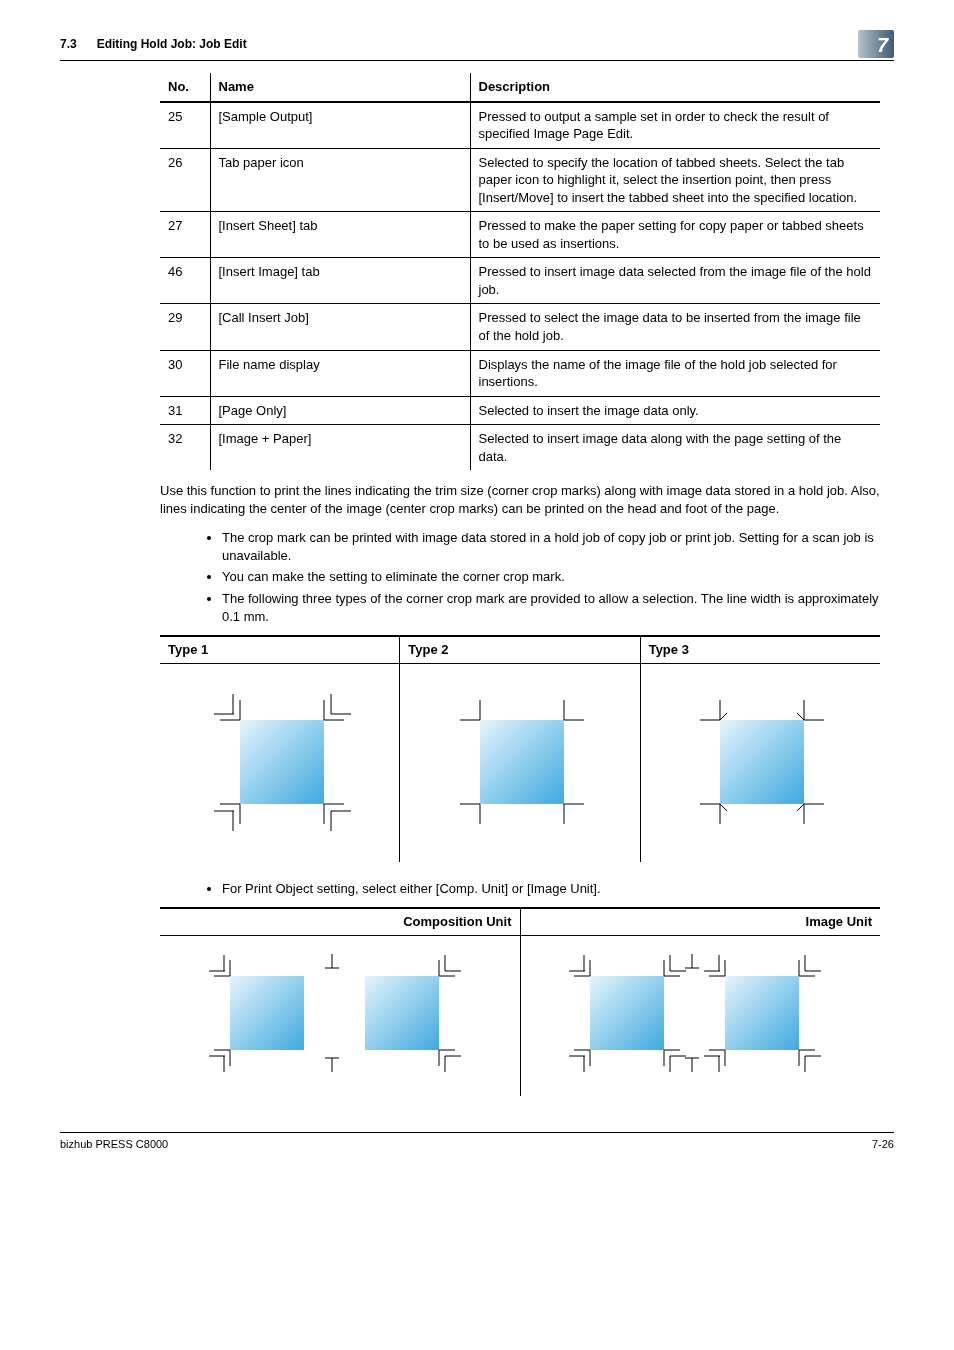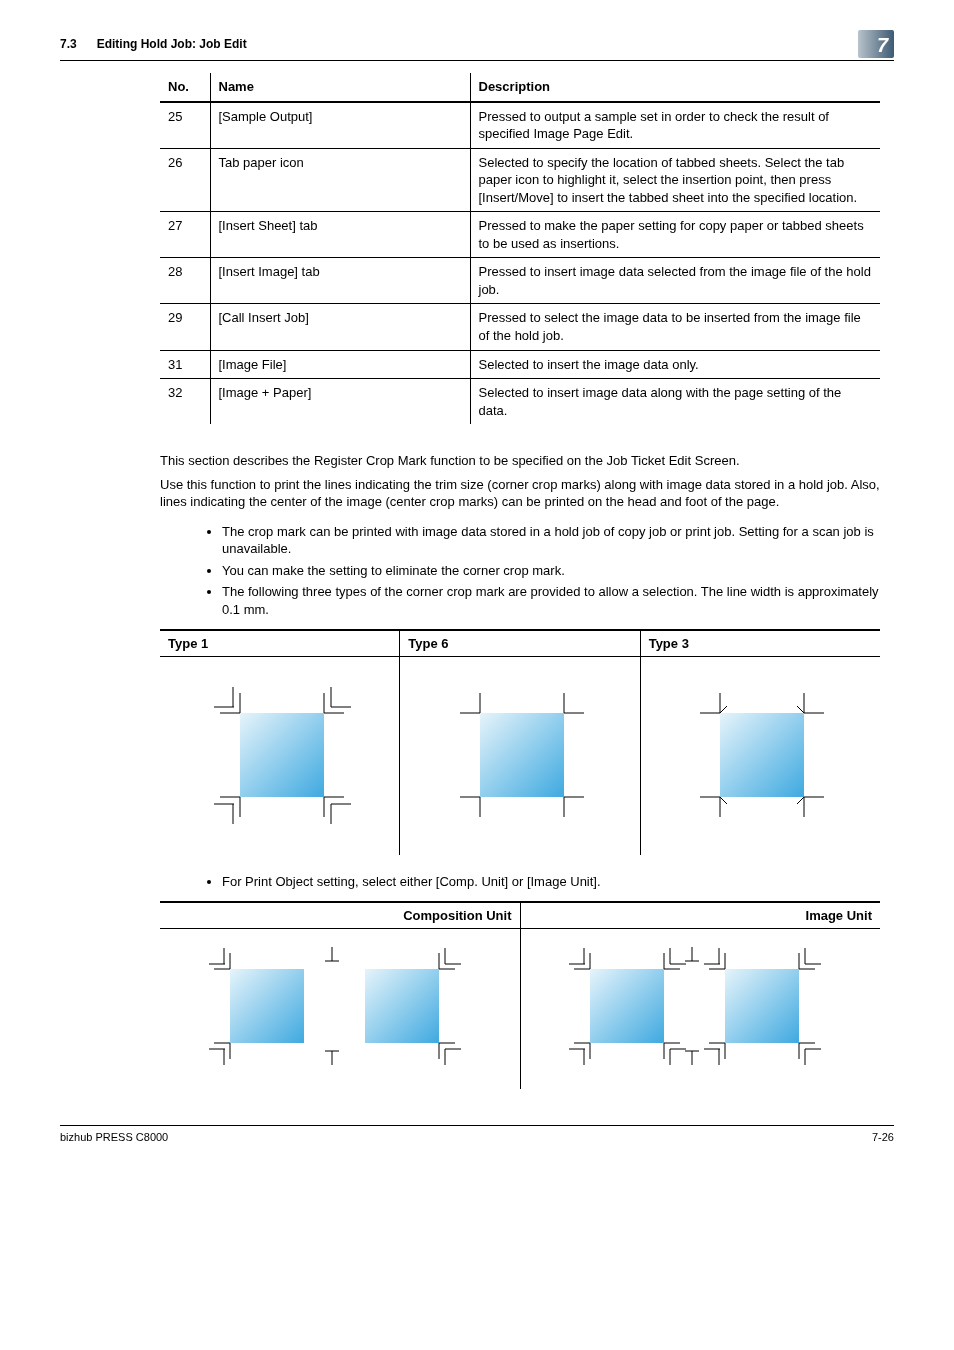--- a/index.html
+++ b/index.html
@@ -39,21 +39,21 @@
     font-style: italic;
     font-size: 20px;
     padding: 2px 6px 0 0;
     border-radius: 2px;
   }
   
   .spec-table {
     border-collapse: collapse;
     margin-left: 100px;
     width: 720px;
-    margin-bottom: 28px;
+    margin-bottom: 12px;
   }
   .spec-table th, .spec-table td {
     border-left: 1px solid #000;
     border-bottom: 1px solid #000;
     padding: 5px 8px;
     vertical-align: top;
     text-align: left;
   }
   .spec-table th:first-child, .spec-table td:first-child {
     border-left: none;
@@ -190,57 +190,61 @@
           <td>26</td>
           <td>Tab paper icon</td>
           <td>Selected to specify the location of tabbed sheets. Select the tab paper icon to highlight it, select the insertion point, then press [Insert/Move] to insert the tabbed sheet into the specified location.</td>
         </tr>
       <tr>
           <td>27</td>
           <td>[Insert Sheet] tab</td>
           <td>Pressed to make the paper setting for copy paper or tabbed sheets to be used as insertions.</td>
         </tr>
       <tr>
-          <td>28</td>
+          <td>46</td>
           <td>[Insert Image] tab</td>
           <td>Pressed to insert image data selected from the image file of the hold job.</td>
         </tr>
       <tr>
           <td>29</td>
           <td>[Call Insert Job]</td>
           <td>Pressed to select the image data to be inserted from the image file of the hold job.</td>
         </tr>
       <tr>
+          <td>30</td>
+          <td>File name display</td>
+          <td>Displays the name of the image file of the hold job selected for insertions.</td>
+        </tr>
+      <tr>
           <td>31</td>
-          <td>[Image File]</td>
+          <td>[Page Only]</td>
           <td>Selected to insert the image data only.</td>
         </tr>
       <tr>
           <td>32</td>
           <td>[Image + Paper]</td>
           <td>Selected to insert image data along with the page setting of the data.</td>
         </tr>
     </tbody>
   </table>
 
 
-  <p class="body-text">This section describes the Register Crop Mark function to be specified on the Job Ticket Edit Screen.</p>
   <p class="body-text">Use this function to print the lines indicating the trim size (corner crop marks) along with image data stored in a hold job. Also, lines indicating the center of the image (center crop marks) can be printed on the head and foot of the page.</p>
 
   <ul class="bullet-list">
     <li>The crop mark can be printed with image data stored in a hold job of copy job or print job. Setting for a scan job is unavailable.</li>
     <li>You can make the setting to eliminate the corner crop mark.</li>
     <li>The following three types of the corner crop mark are provided to allow a selection. The line width is approximately 0.1 mm.</li>
   </ul>
 
   <table class="type-table">
     <thead>
       <tr>
         <th>Type 1</th>
-        <th>Type 6</th>
+        <th>Type 2</th>
         <th>Type 3</th>
       </tr>
     </thead>
     <tbody>
       <tr>
         <td>
           <div class="trim-sheet">
             <svg class="cm-svg" width="200" height="170">
               <rect x="60" y="42" width="84" height="84" fill="url(#g1)"></rect>
               <defs>

